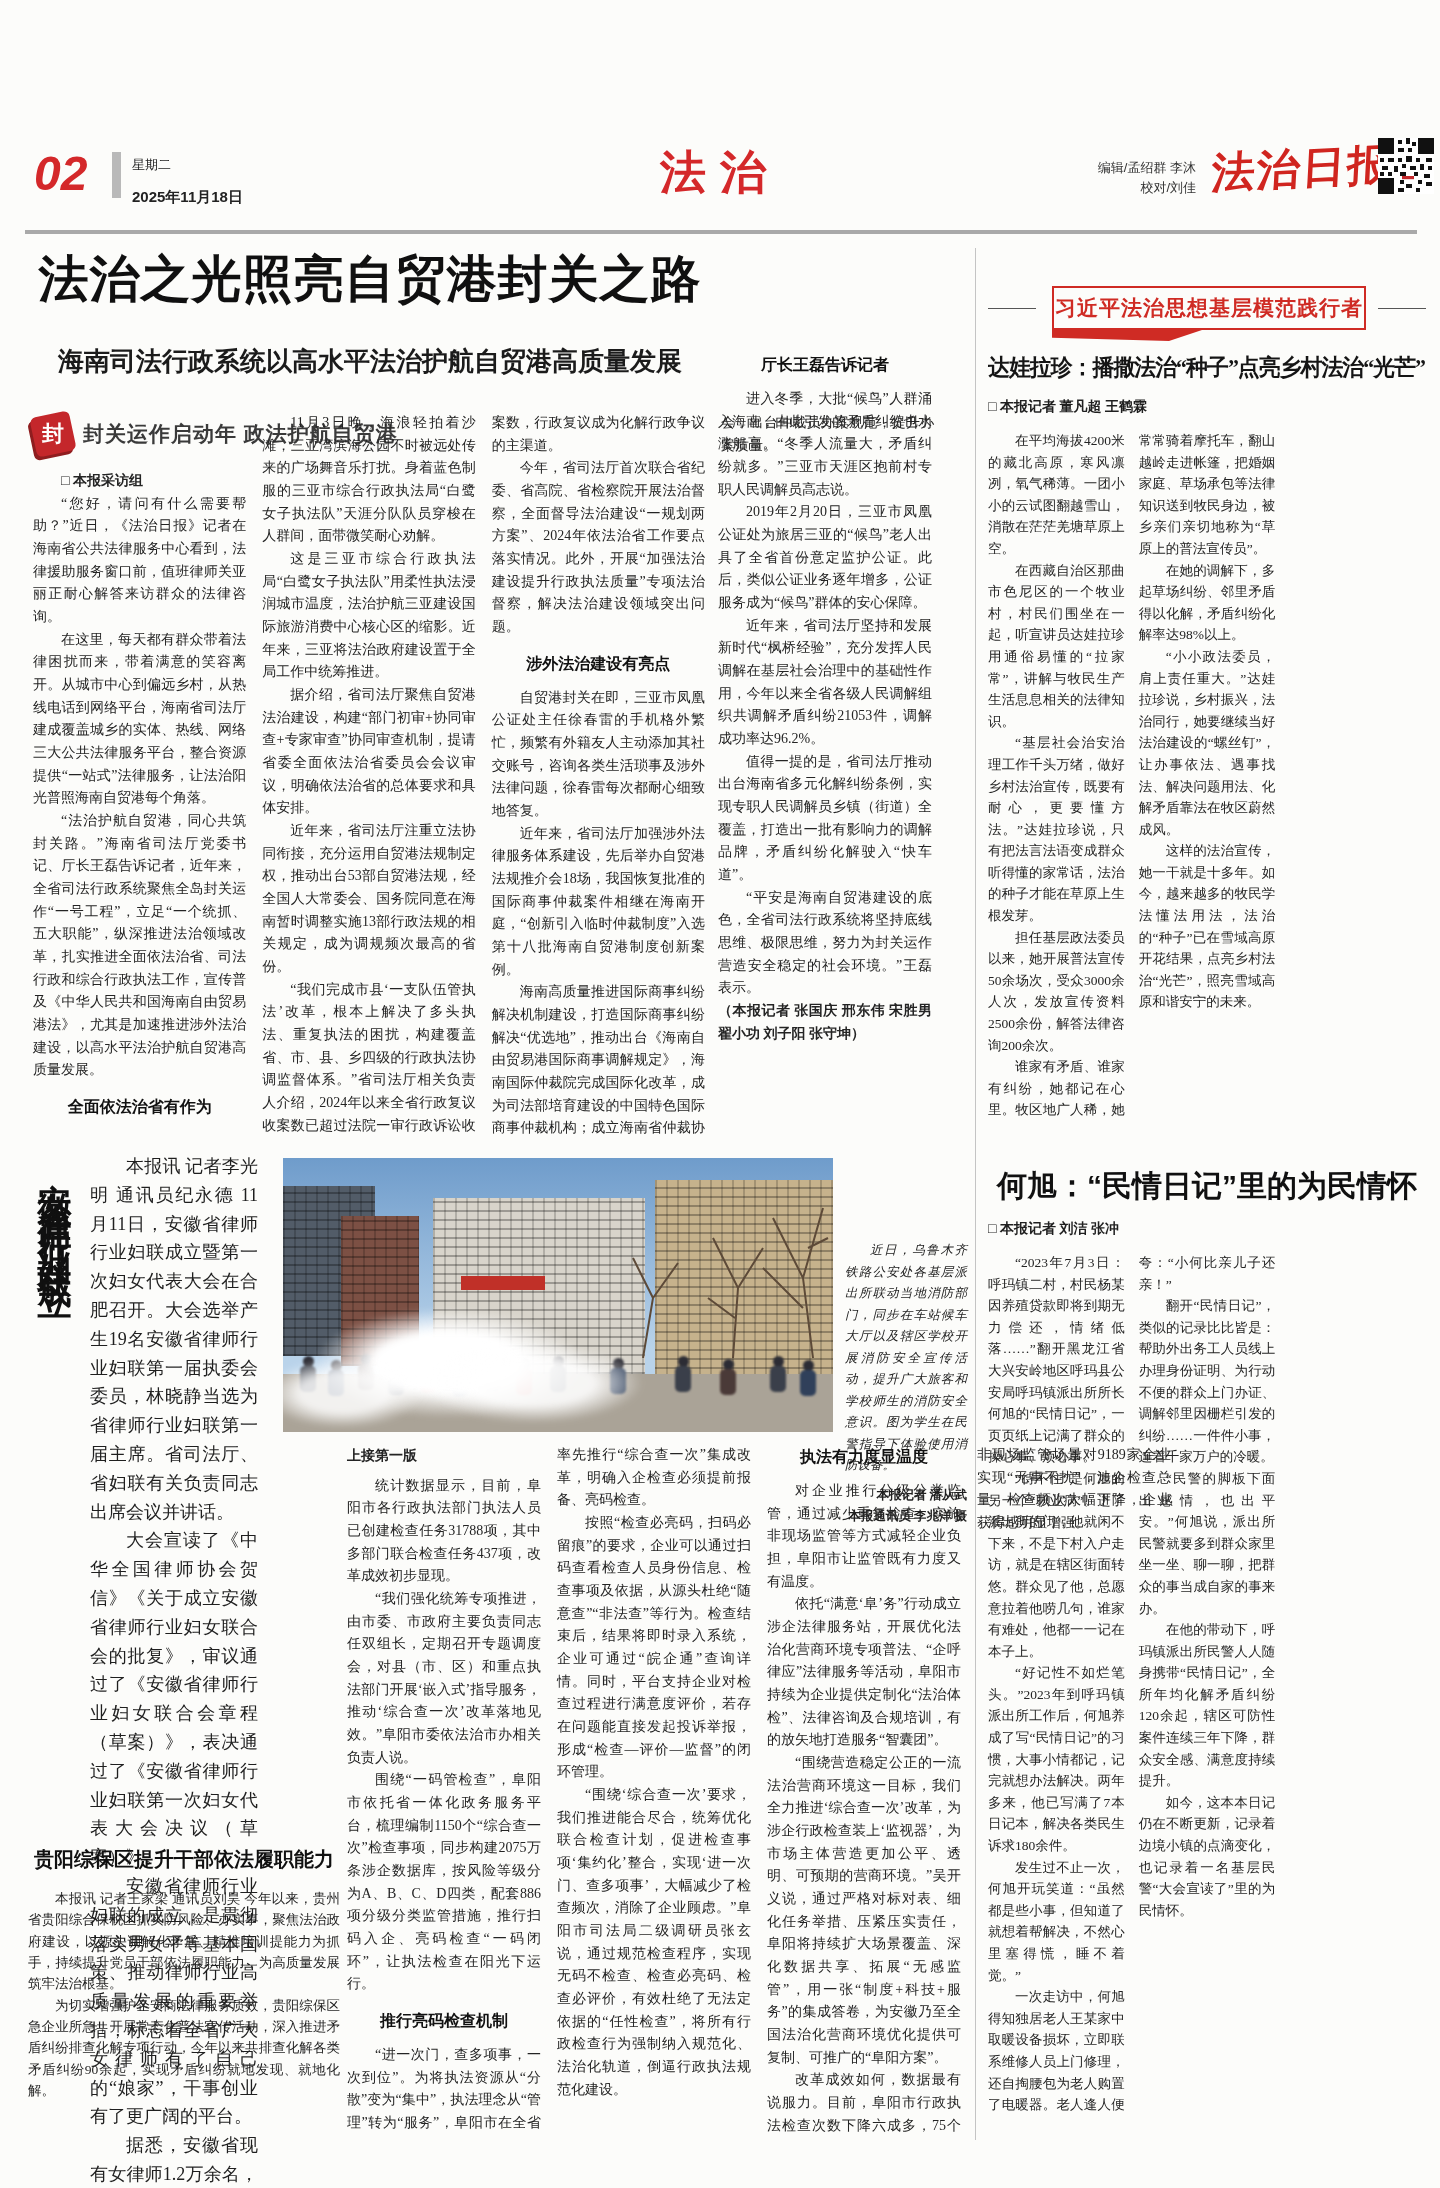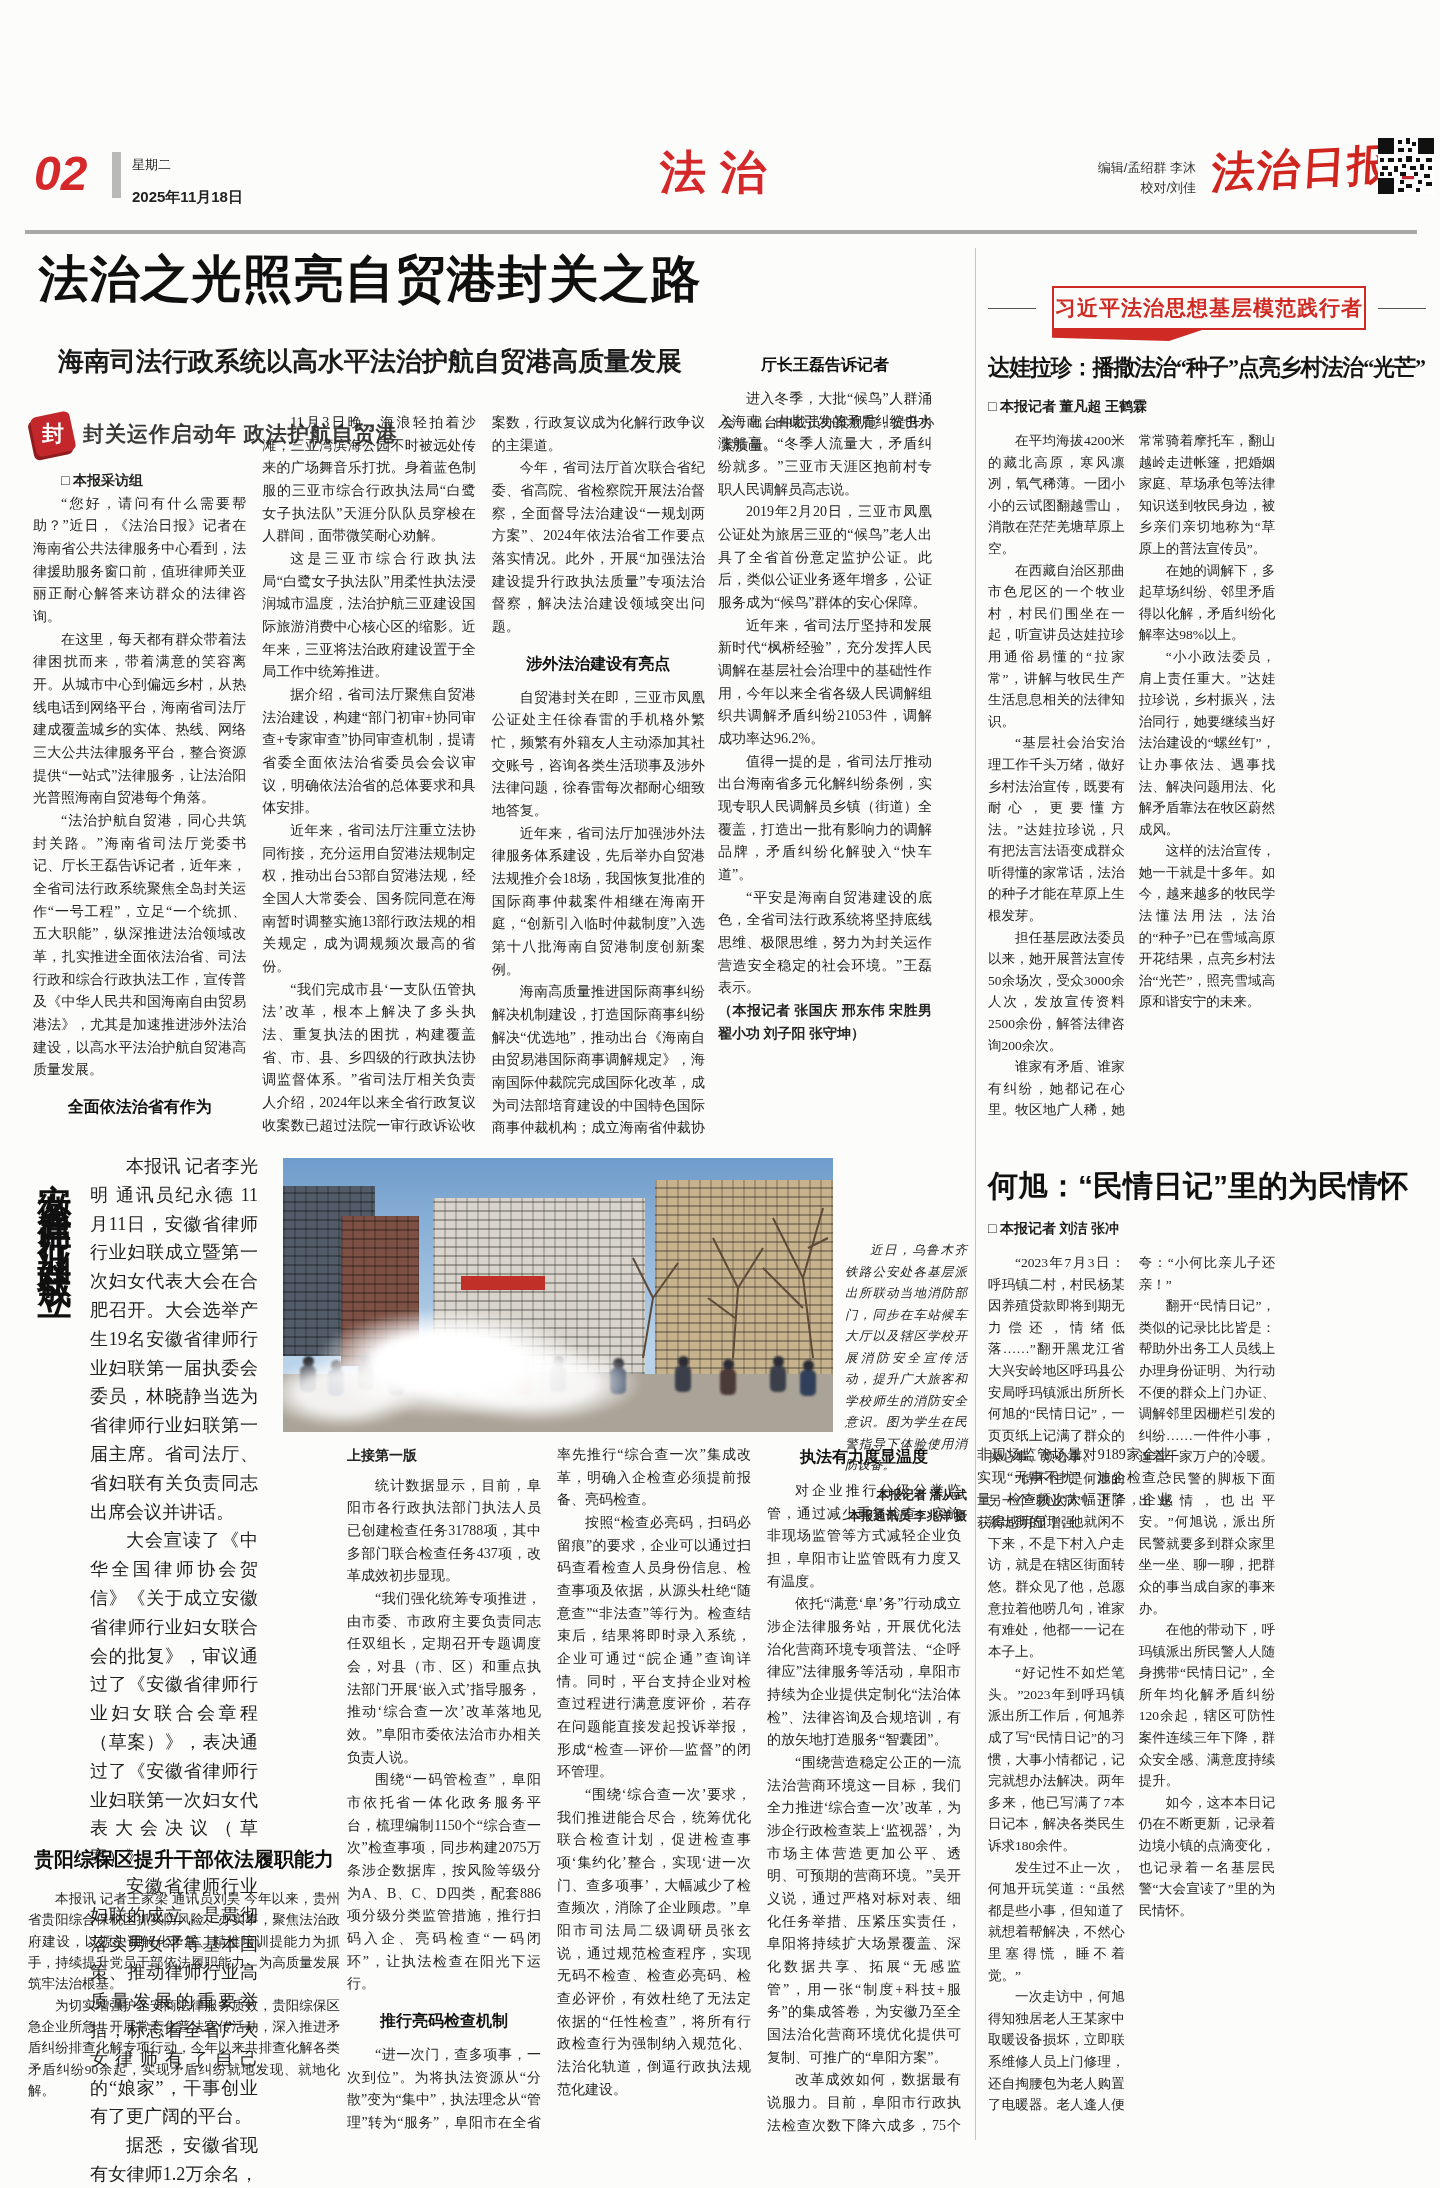--- a/index.html
+++ b/index.html
@@ -61,21 +61,21 @@
   .model-hl{left:988px;top:352px;width:438px;font-weight:900;font-size:23px;
             letter-spacing:-1px;white-space:nowrap;transform:scaleX(.95);
             transform-origin:left;color:#151515;}
   .model-by{left:988px;top:398px;font-weight:bold;font-size:14px;}
   .model-body{left:988px;top:430px;width:438px;height:700px;}
   .colR{column-count:3;column-gap:14px;column-fill:auto;}
   .smalltext{font-size:13.5px;line-height:1.6;text-align:justify;color:#242424;}
   .smalltext p{margin:0;text-indent:2em;}
 
   
-  .hexu-hl{left:988px;top:1166px;width:438px;text-align:left;
+  .hexu-hl{left:988px;top:1166px;width:438px;text-align:center;
            font-family:"Liberation Sans",sans-serif;font-weight:900;font-size:30px;color:#101010;}
   .hexu-by{left:988px;top:1220px;font-weight:bold;font-size:14px;}
   .hexu-body{left:988px;top:1252px;width:438px;height:884px;}
 
   
   .photo{left:283px;top:1158px;width:550px;height:274px;overflow:hidden;background:#9db8d6;}
   .sky{position:absolute;inset:0;background:linear-gradient(#6f9ccb,#b9d3ea 70%);}
   .bld{position:absolute;}
   .win{background-image:repeating-linear-gradient(0deg,rgba(0,0,0,.28) 0 2px,transparent 2px 9px),
        repeating-linear-gradient(90deg,rgba(0,0,0,.18) 0 2px,transparent 2px 11px);}

